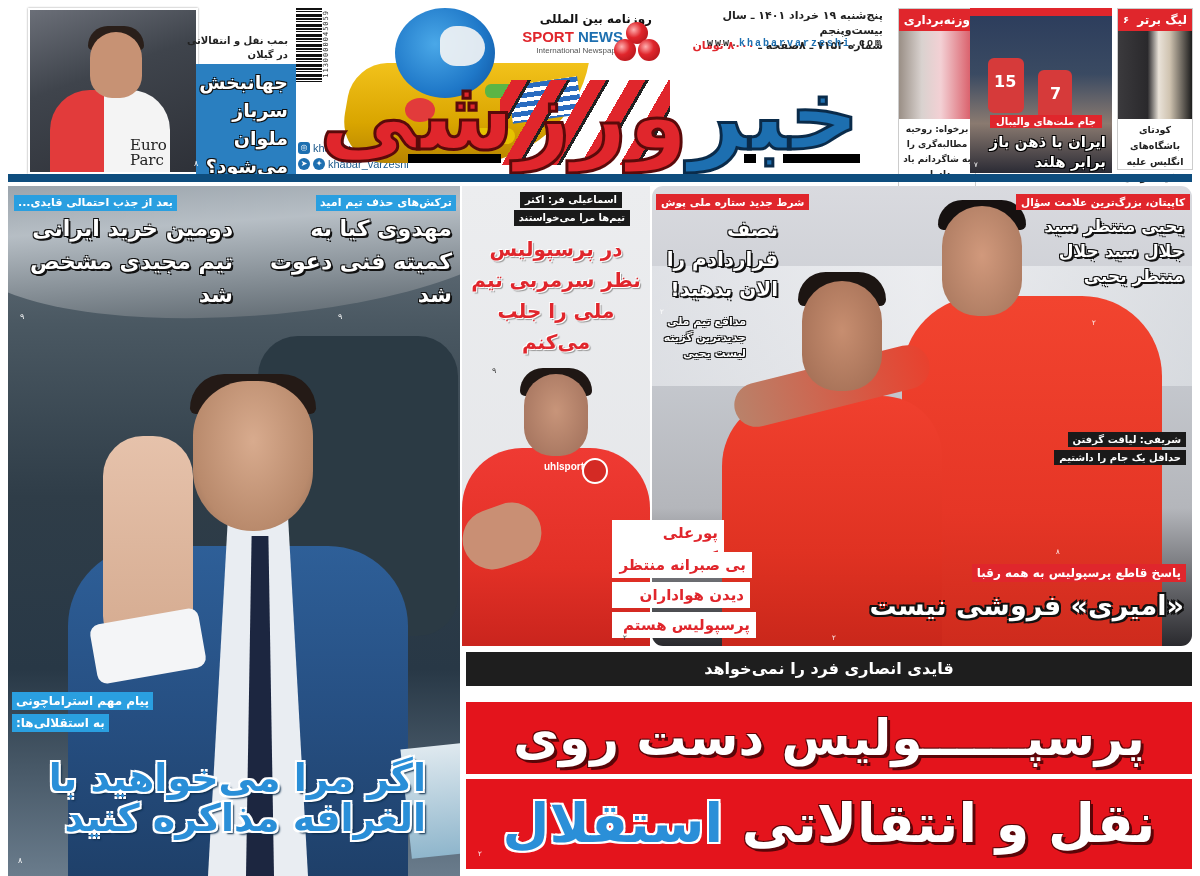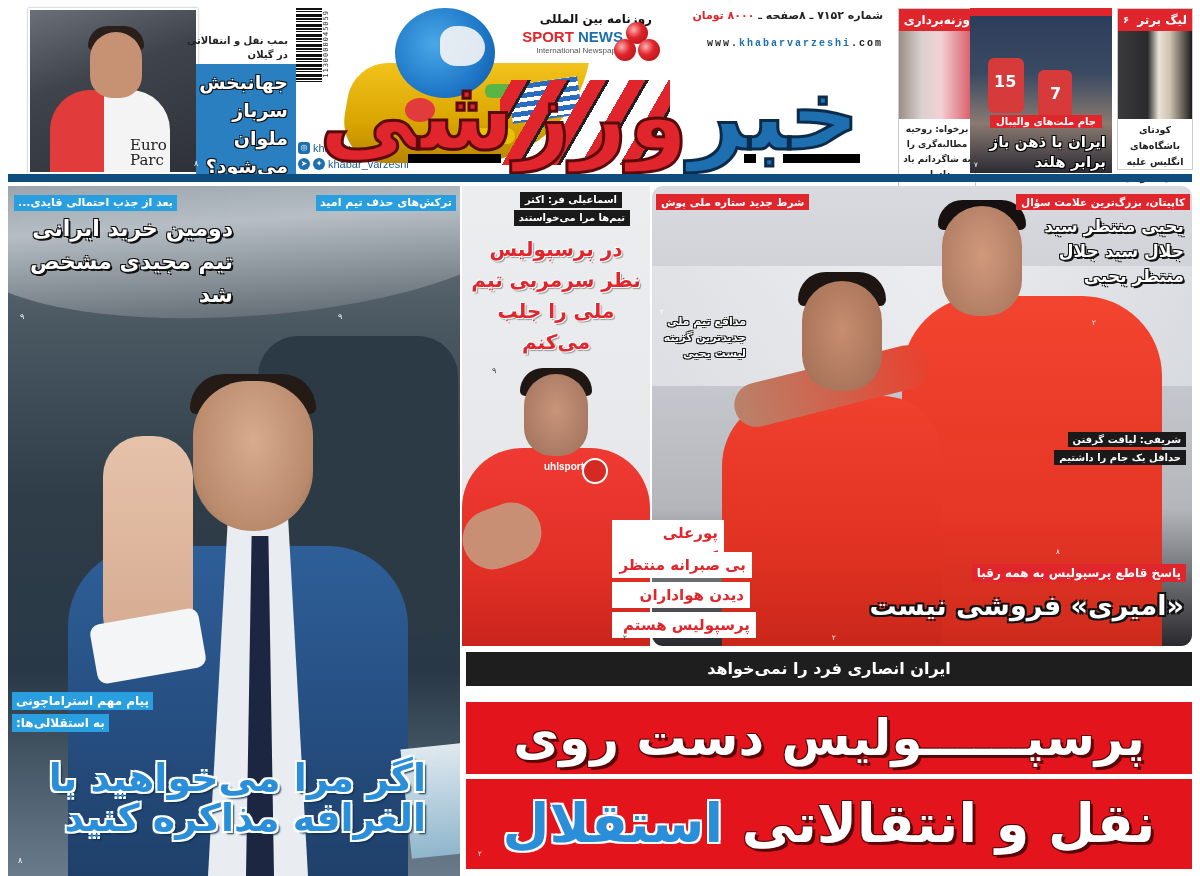--- a/index.html
+++ b/index.html
@@ -236,20 +236,21 @@
       <span class="w-blue">خبر</span><span class="w-red">ورزشی</span>
     </div>
   </div>
   <div class="abs dots">
     <div class="dot" style="left:12px;top:0;"></div>
     <div class="dot" style="left:0;top:17px;"></div>
     <div class="dot" style="left:24px;top:17px;"></div>
   </div>
 
   <div class="abs issue rtl fa">
+    <div>پنج‌شنبه ۱۹ خرداد ۱۴۰۱ ـ سال بیست‌وپنجم</div>
     <div>
       <span>شماره ۷۱۵۲ ـ ۸صفحه ـ</span>
       <span class="price">۸۰۰۰ تومان</span>
     </div>
   </div>
   <div class="abs site">
     <span>www.</span><span class="mid">khabarvarzeshi</span><span>.com</span>
   </div>
 
   <div class="abs thumb thumb-weight">
@@ -294,20 +295,21 @@
   <div class="ml-face"></div>
   <div class="ml-hand"></div>
   <div class="ml-cuff"></div>
   <div class="ml-paper"></div>
 
   <div class="abs ml-k1 kicker-blue rtl fa">بعد از جذب احتمالی قایدی...</div>
   <div class="abs ml-t1 rtl fa">دومین خرید ایرانی تیم مجیدی مشخص شد</div>
   <div class="abs ml-pg1">۹</div>
 
   <div class="abs ml-k2 kicker-blue rtl fa">ترکش‌های حذف تیم امید</div>
+  <div class="abs ml-t2 rtl fa">مهدوی کیا به کمیته فنی دعوت شد</div>
   <div class="abs ml-pg2">۹</div>
 
   <div class="abs ml-k3 kicker-blue rtl fa">پیام مهم استراماچونی</div>
   <div class="abs ml-k4 kicker-blue rtl fa">به استقلالی‌ها:</div>
   <div class="abs ml-t3 rtl fa">اگر مرا می‌خواهید با الغرافه مذاکره کنید</div>
   <div class="abs ml-pg3">۸</div>
 </div>
 
 <div class="abs main-mid">
   <div class="mm-player-body"></div>
@@ -327,20 +329,21 @@
   <div class="mr-glow"></div>
   <div class="mr-p2-body"></div>
   <div class="mr-p2-hair"></div>
   <div class="mr-p2-head"></div>
   <div class="mr-p1-body"></div>
   <div class="mr-arm"></div>
   <div class="mr-p1-hair"></div>
   <div class="mr-p1-head"></div>
 
   <div class="abs mr-k1 kicker-red rtl fa">شرط جدید ستاره ملی پوش</div>
+  <div class="abs mr-t1 rtl fa">نصف قراردادم را الان بدهید!</div>
   <div class="abs mr-pg1">۲</div>
   <div class="abs mr-t1sub rtl fa">مدافع تیم ملی جدیدترین گزینه لیست یحیی</div>
 
   <div class="abs mr-k2 kicker-red rtl fa">کاپیتان، بزرگ‌ترین علامت سؤال</div>
   <div class="abs mr-t2 rtl fa">یحیی منتظر سید جلال سید جلال منتظر یحیی</div>
   <div class="abs mr-pg2">۲</div>
 
   <div class="abs mr-k3 kicker-black rtl fa">شریفی: لیاقت گرفتن</div>
   <div class="abs mr-k4 kicker-black rtl fa">حداقل یک جام را داشتیم</div>
   <div class="abs mr-pg3">۸</div>
@@ -351,21 +354,21 @@
 </div>
 
 <div>
   <div class="abs quote q1 rtl fa">پورعلی گنجی:</div>
   <div class="abs quote q2 rtl fa">بی صبرانه منتظر</div>
   <div class="abs quote q3 rtl fa">دیدن هواداران</div>
   <div class="abs quote q4 rtl fa">پرسپولیس هستم</div>
   <div class="abs q-pg">۲</div>
 </div>
 
-<div class="abs subbar rtl fa">ایران انصاری فرد را نمی‌خواهد</div>
+<div class="abs subbar rtl fa">قایدی انصاری فرد را نمی‌خواهد</div>
 
 <div class="abs headline1">
   <div class="hl-text fa">پرسپــــــولیس دست روی بمب</div>
 </div>
 <div class="abs headline2">
   <div class="hl-text fa">
     <span>نقل و انتقالاتی</span>
     <span class="hl-accent">استقلال</span>
     
   </div>

